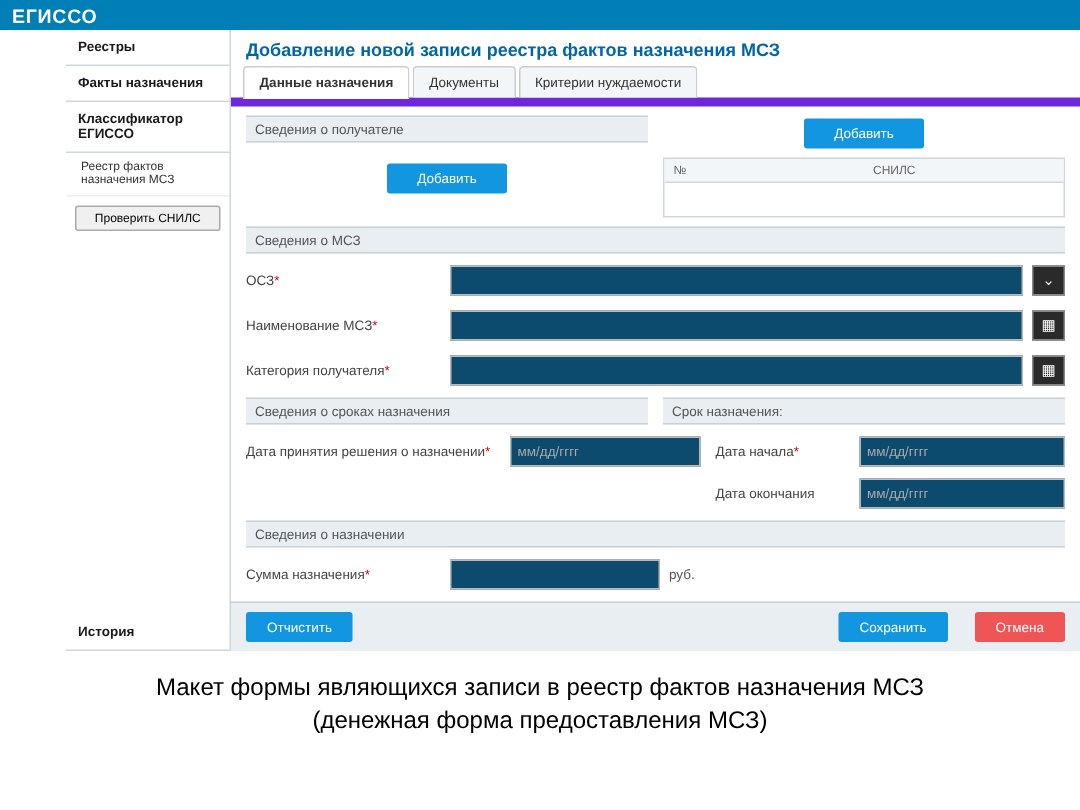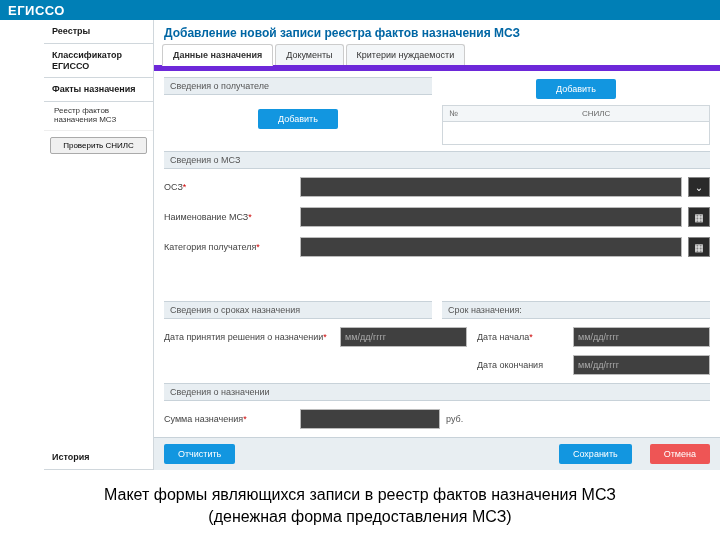--- a/index.html
+++ b/index.html
@@ -21,46 +21,46 @@
   .section-header { background: #e8eef2; color: #555; font-size: 9px; padding: 3px 6px; border-top: 1px solid #c8d2d9; border-bottom: 1px solid #c8d2d9; }
   .two-col { display: flex; gap: 10px; }
   .col { flex: 1; display: flex; flex-direction: column; gap: 4px; }
   .btn-primary { background: #1296e0; color: #fff; border: none; padding: 5px 20px; font-size: 9px; cursor: pointer; border-radius: 2px; align-self: center; }
   .mini-table { border: 1px solid #d0d7dc; min-height: 40px; }
   .mini-table-head { display: flex; background: #f3f6f8; border-bottom: 1px solid #d0d7dc; }
   .mini-th { flex: 1; padding: 3px 6px; font-size: 8px; color: #666; }
   .form-row { display: flex; align-items: center; gap: 6px; min-height: 24px; }
   .form-label { width: 130px; font-size: 9px; color: #444; text-align: left; }
   .form-label.req::after { content: "*"; color: #c00; }
-  .form-input { flex: 1; height: 20px; border: 1px solid #bbb; padding: 0 4px; font-size: 9px; background: #404040; }
+  .form-input { flex: 1; height: 20px; border: 1px solid #bbb; padding: 0 4px; font-size: 9px; background: #0c4a6e; }
   .form-input.placeholder { color: #aaa; }
   .input-addon { width: 22px; height: 20px; border: 1px solid #888; background: #2a2a2a; display: flex; align-items: center; justify-content: center; font-size: 10px; color: #fff; cursor: pointer; }
-  .section-row { display: flex; gap: 10px; margin-top: 36px; }
+  .section-row { display: flex; gap: 10px; }
   .section-row .section-header { flex: 1; }
   .unit { font-size: 9px; color: #555; }
   .footer { background: #e8eef2; display: flex; padding: 6px 10px; gap: 18px; border-top: 1px solid #c8d2d9; }
   .btn-footer { color: #fff; border: none; padding: 5px 14px; font-size: 9px; cursor: pointer; border-radius: 2px; }
   .btn-clear { background: #1296e0; }
   .btn-save { background: #1296e0; }
   .btn-cancel { background: #e55; }
   .footer-spacer { flex: 1; }
   .caption { text-align: center; font-family: Arial, sans-serif; font-size: 16px; padding: 14px 30px 18px; line-height: 1.35; }
 </style>
 </head>
 <body>
 
 <div class="app">
   <div class="topbar">
     <span>ЕГИССО</span>
   </div>
   <div class="body">
     <div class="sidebar">
       <div class="side-item">Реестры</div>
+      <div class="side-item">Факты назначения</div>
       <div class="side-item">Классификатор ЕГИССО</div>
-      <div class="side-item">Факты назначения</div>
       <div class="side-sub">Реестр фактов назначения МСЗ</div>
       <div class="side-btn">Проверить СНИЛС</div>
       <div class="side-spacer"></div>
       <div class="side-item">История</div>
     </div>
     <div class="main">
       <div class="page-title">Добавление новой записи реестра фактов назначения МСЗ</div>
       <div class="tabs">
         <div class="tab active">Данные назначения</div>
         <div class="tab">Документы</div>

